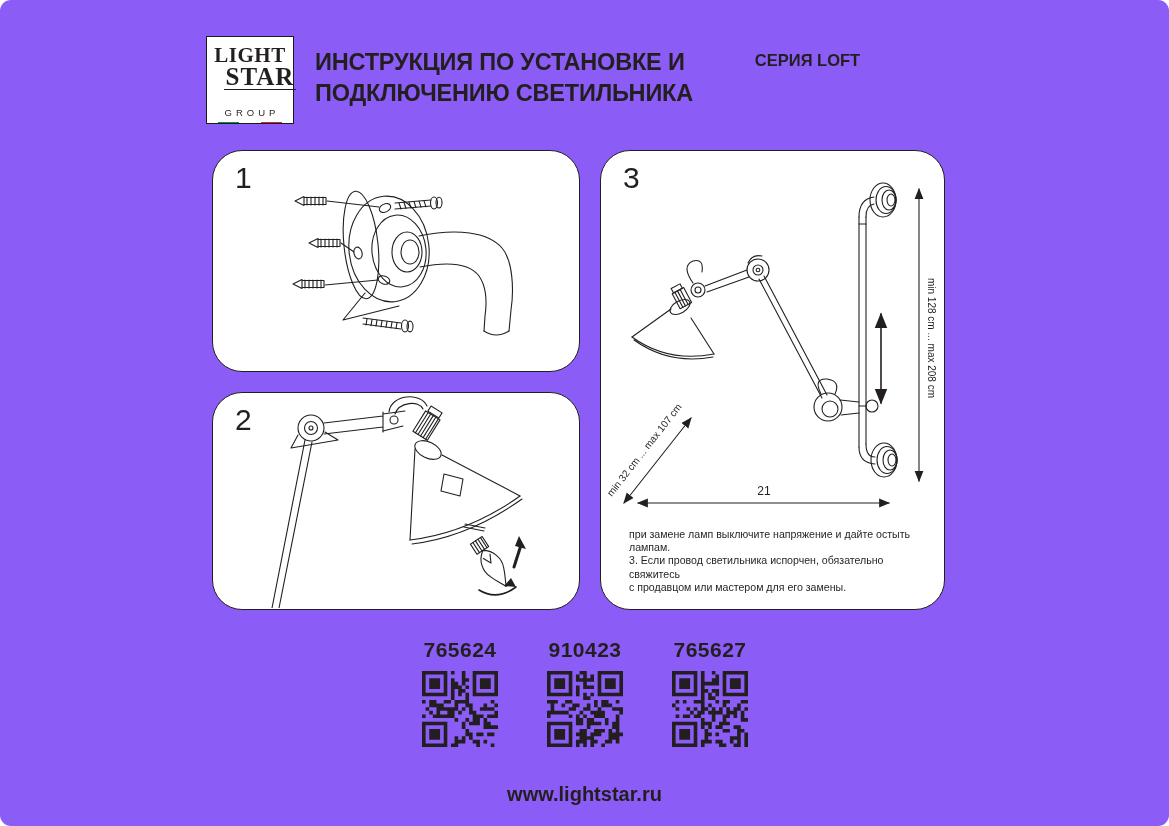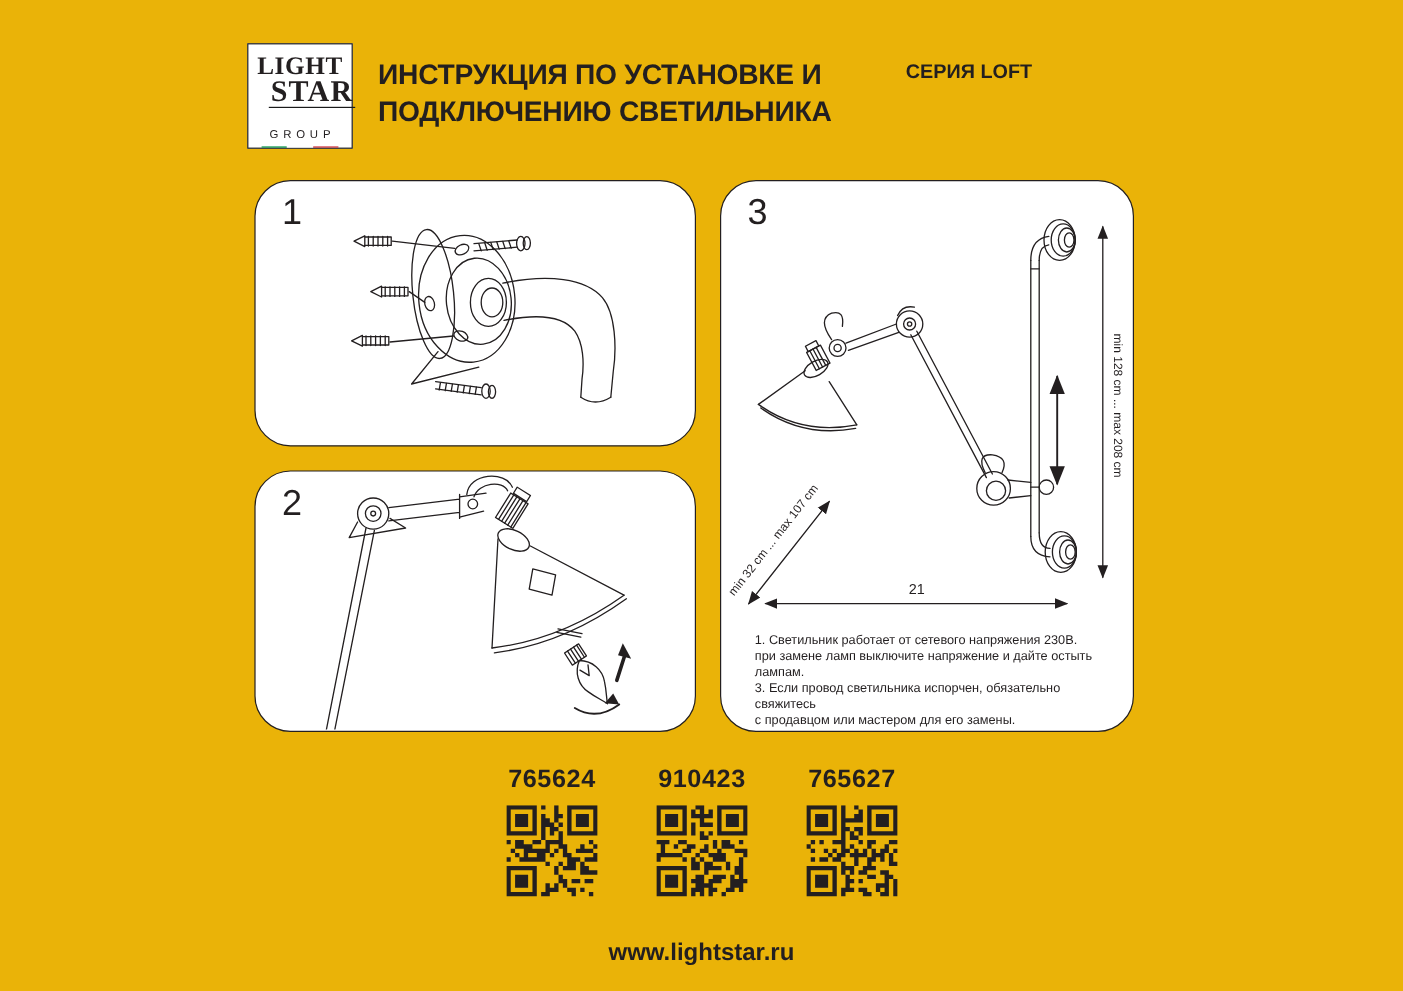--- a/index.html
+++ b/index.html
@@ -1,17 +1,17 @@
 <!DOCTYPE html>
 <html><head>
 <meta charset="utf-8">
 <style>
   html,body{margin:0;padding:0;background:#fff;}
-  .page{position:relative;width:1169px;height:826px;background:#eab308;
-        font-family:"Liberation Sans",sans-serif;color:#231f20;overflow:hidden;}
+  .page{position:relative;width:1169px;height:826px;background:#8b5cf6;
+        font-family:"Liberation Sans",sans-serif;color:#231f20;overflow:hidden;border-radius:11px;}
   .abs{position:absolute;}
 
   
   .logo-box{left:206px;top:36px;width:88px;height:88px;border:1.5px solid #1a1a1a;
             box-sizing:border-box;display:flex;flex-direction:column;align-items:center;
             justify-content:flex-start;padding-top:9px;background:#fff;}
   .logo-light{font-family:"Liberation Serif","DejaVu Serif",serif;font-weight:bold;
               font-size:21px;line-height:19px;letter-spacing:.5px;}
   .logo-star{font-family:"Liberation Serif","DejaVu Serif",serif;font-weight:bold;
              font-size:25px;line-height:23px;letter-spacing:1px;
@@ -245,21 +245,20 @@
         <line x1="318" y1="38" x2="318" y2="330" marker-start="url(#ar)" marker-end="url(#ar)"></line>
         <line x1="280" y1="163" x2="280" y2="252" marker-start="url(#ar)" marker-end="url(#ar)" stroke-width="1.6"></line>
         <line x1="23" y1="352" x2="90" y2="267" marker-start="url(#ar)" marker-end="url(#ar)"></line>
         <line x1="37" y1="352" x2="288" y2="352" marker-start="url(#ar)" marker-end="url(#ar)"></line>
       </g>
       <text x="327" y="187" font-size="10" text-anchor="middle" transform="rotate(90 327 187)">min 128 cm ... max 208 cm</text>
       <text x="46" y="301" font-size="10" text-anchor="middle" transform="rotate(-52 46 301)">min 32 cm ... max 107 cm</text>
       <text x="163" y="344" font-size="12" text-anchor="middle">21</text>
     </svg>
     <div class="notes">
-      <div>1. Светильник работает от сетевого напряжения 230В.</div>
       <div>при замене ламп выключите напряжение и дайте остыть лампам.</div>
       <div>3. Если провод светильника испорчен, обязательно свяжитесь</div>
       <div>с продавцом или мастером для его замены.</div>
     </div>
   </div>
 
   <div class="abs articles-row">
     <div class="article">
       <div class="article-code">765624</div>
       <svg width="76" height="76" viewBox="0 0 76 76">

